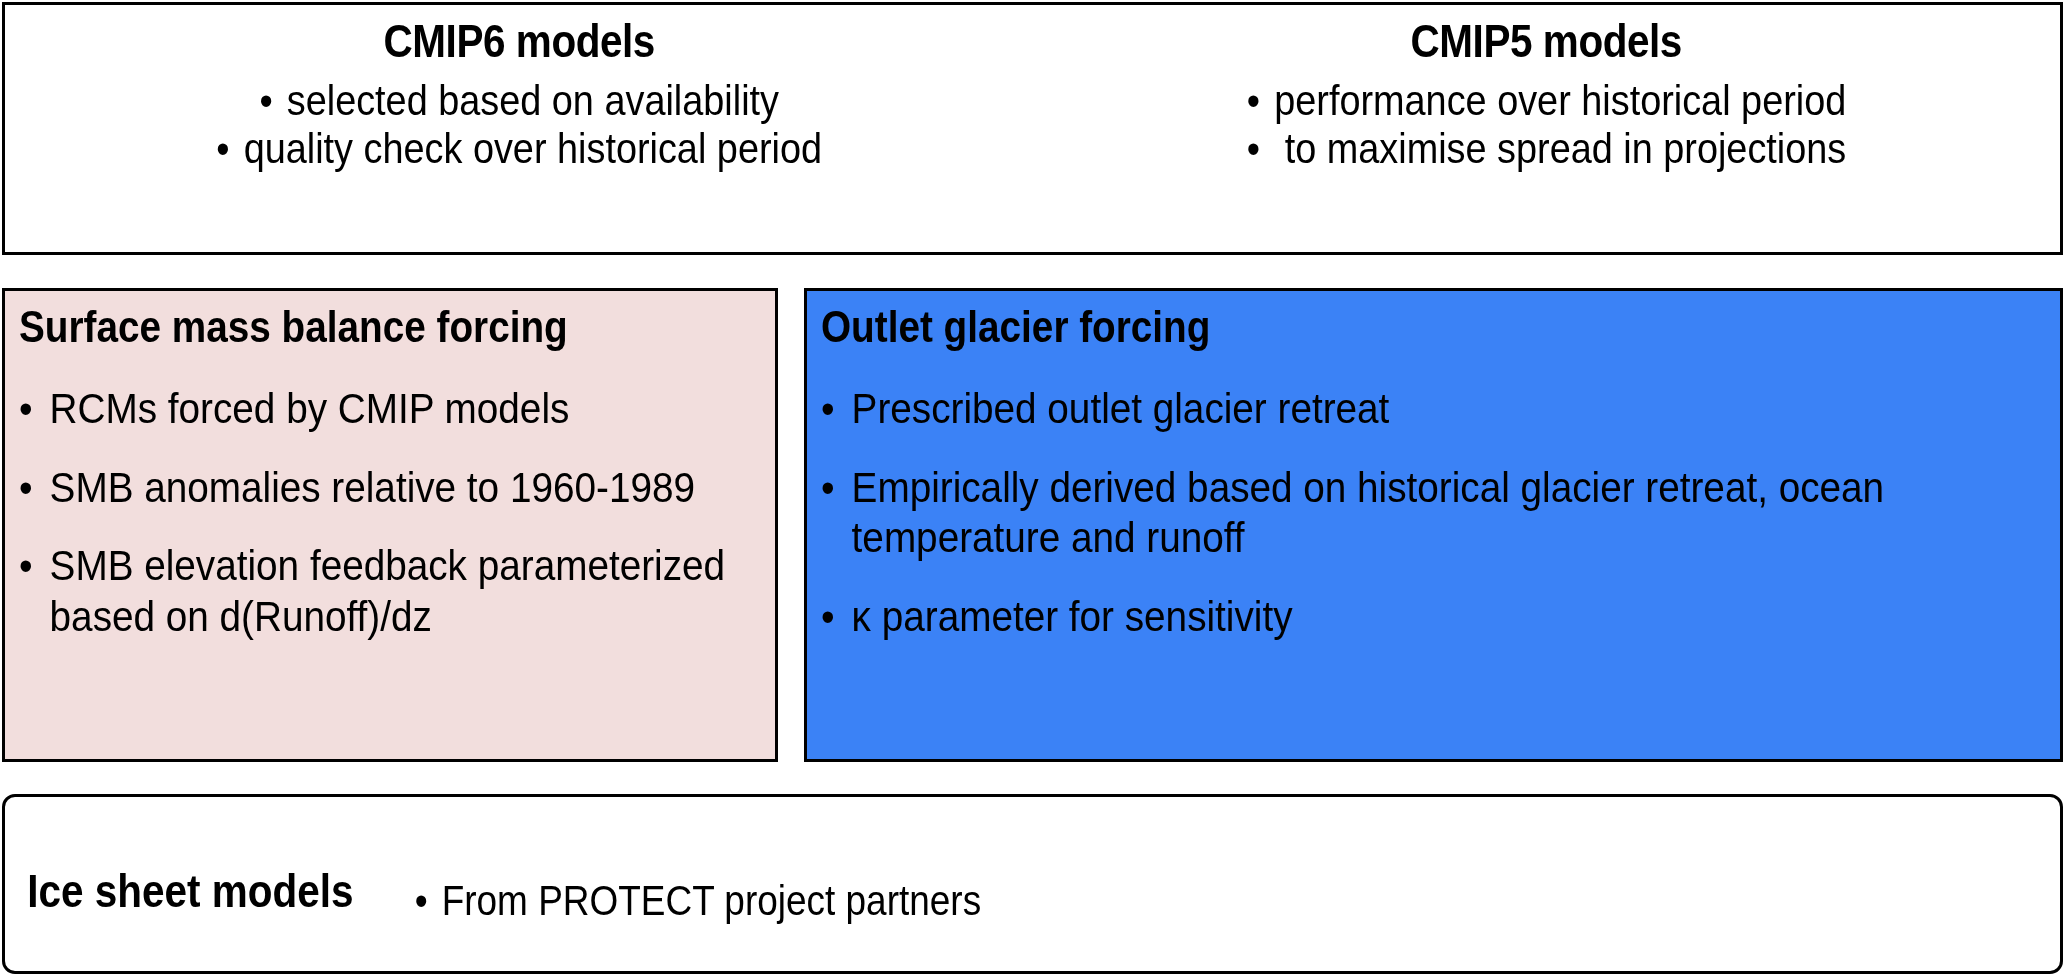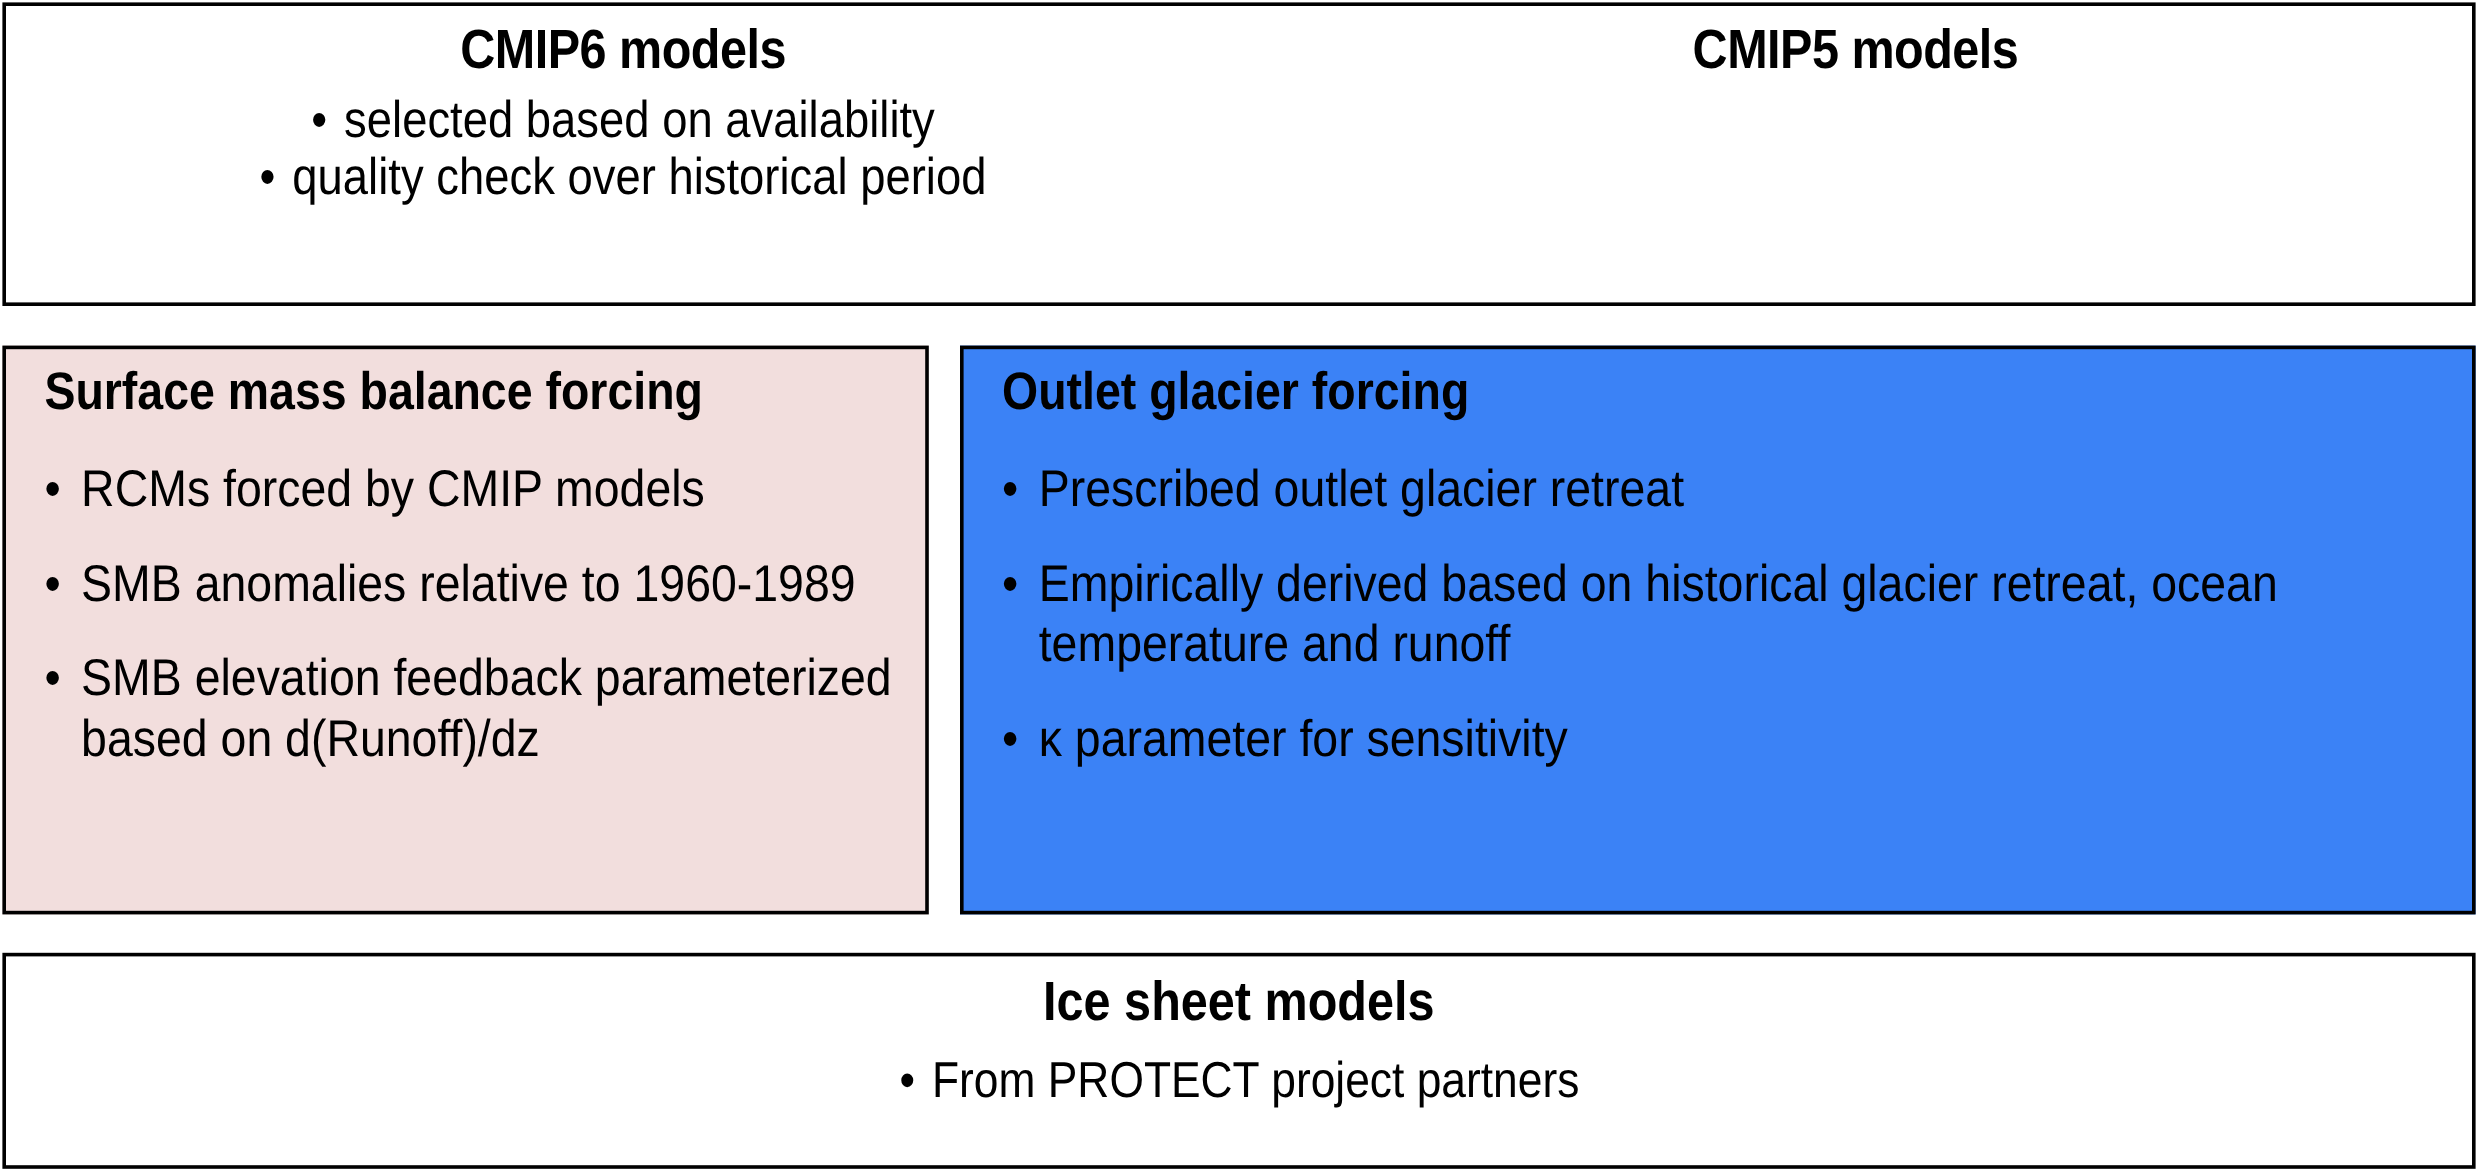--- a/index.html
+++ b/index.html
@@ -82,21 +82,21 @@
     margin-top: 33px;
     height: 474px;
     display: flex;
     flex-direction: row;
     flex: 0 0 auto;
     gap: 26px;
   }
   .panel {
     box-sizing: border-box;
     border: 3px solid #000000;
-    padding: 14px 14px 10px 32px;
+    padding: 14px 14px 10px 14px;
   }
   .panel-smb  { width: 1022px; }
   .panel-ogf  { flex: 1 1 auto; }
 
   .panel-title {
     font-weight: bold;
     font-size: 44px;
     line-height: 1.0;
     white-space: nowrap;
     transform: scaleX(0.88);
@@ -126,25 +126,26 @@
   }
   .panel-item .txt {
     flex: 1 1 auto;
   }
 
   
   .row-icesheet {
     margin-top: 32px;
     flex: 1 1 auto;
     display: flex;
-    flex-direction: column;
+    flex-direction: row;
     align-items: center;
     justify-content: flex-start;
     padding-top: 14px;
     box-sizing: border-box;
+    border-radius: 13px;
   }
   .icesheet-title {
     font-weight: bold;
     font-size: 46px;
     line-height: 1.0;
     white-space: nowrap;
     transform: scaleX(0.88);
     transform-origin: center top;
   }
   .icesheet-bullet {
@@ -171,20 +172,28 @@
           <span class="dot">•</span><span>selected based on availability</span>
         </div>
         <div class="models-bullet">
           <span class="dot">•</span><span>quality check over historical period</span>
         </div>
       </div>
     </div>
 
     <div class="models-col">
       <div class="models-title">CMIP5 models</div>
+      <div class="models-bullets">
+        <div class="models-bullet">
+          <span class="dot">•</span><span>performance over historical period</span>
+        </div>
+        <div class="models-bullet">
+          <span class="dot">•</span><span> to maximise spread in projections</span>
+        </div>
+      </div>
     </div>
 
   </div>
 
   <div class="row-forcing">
 
     <div class="panel panel-smb" style="background: rgb(242, 222, 221); border-color: rgb(0, 0, 0);">
       <div class="panel-title">Surface mass balance forcing</div>
       <ul class="panel-list">
         <li class="panel-item">

